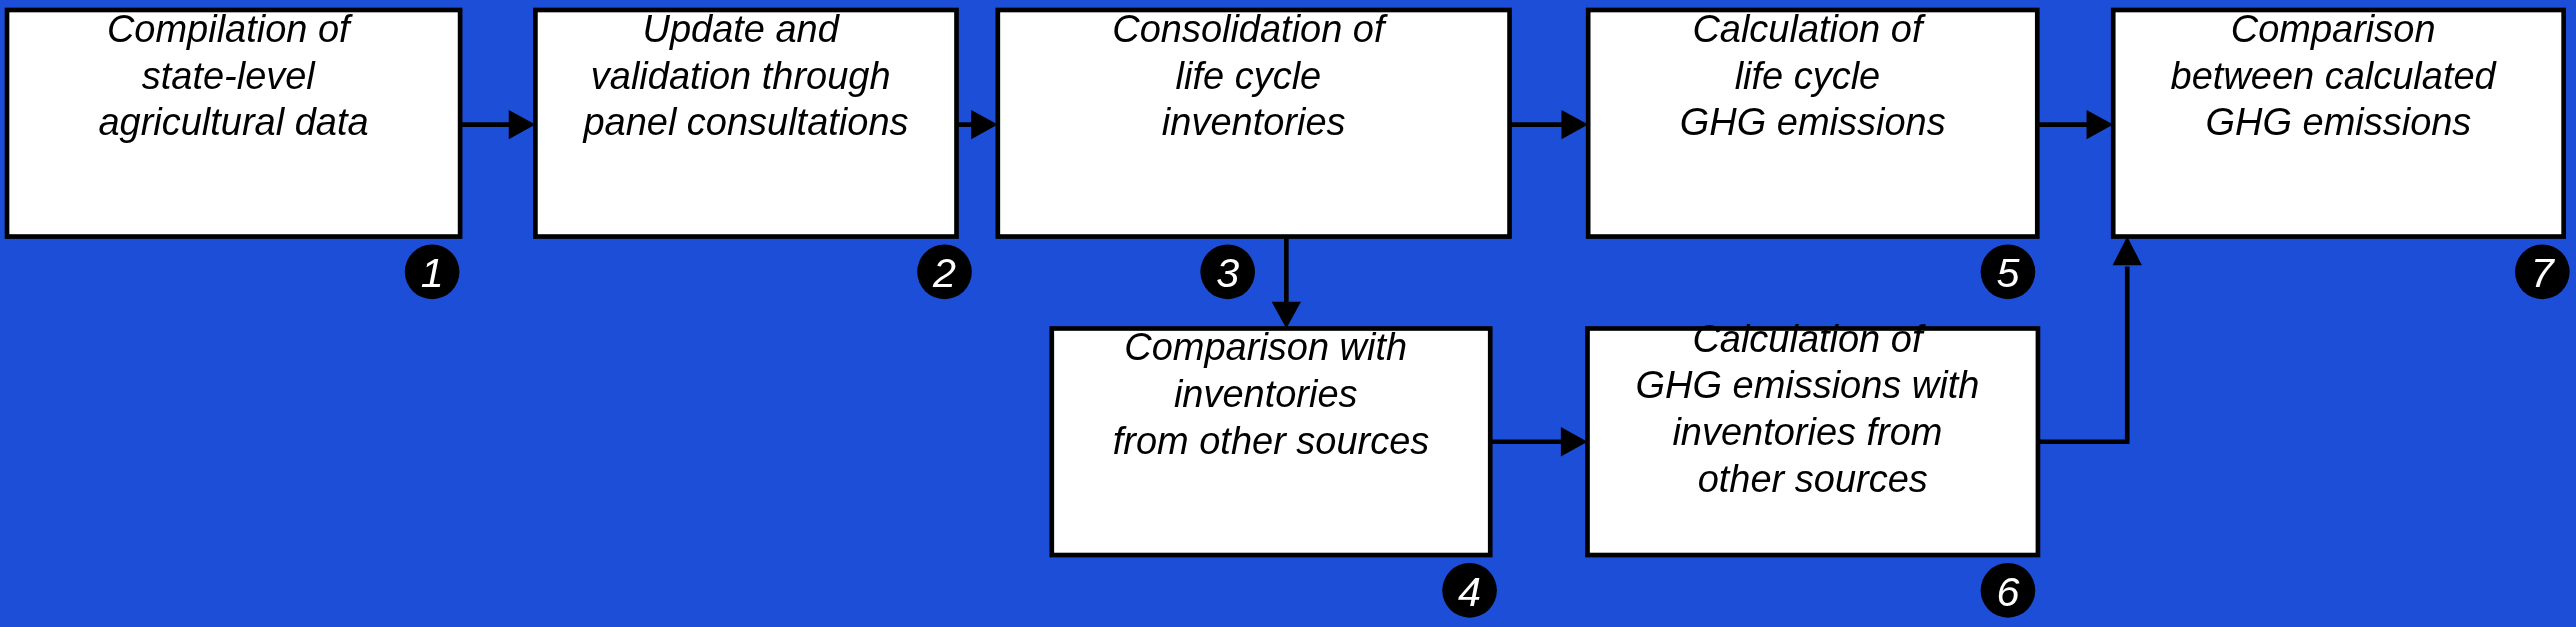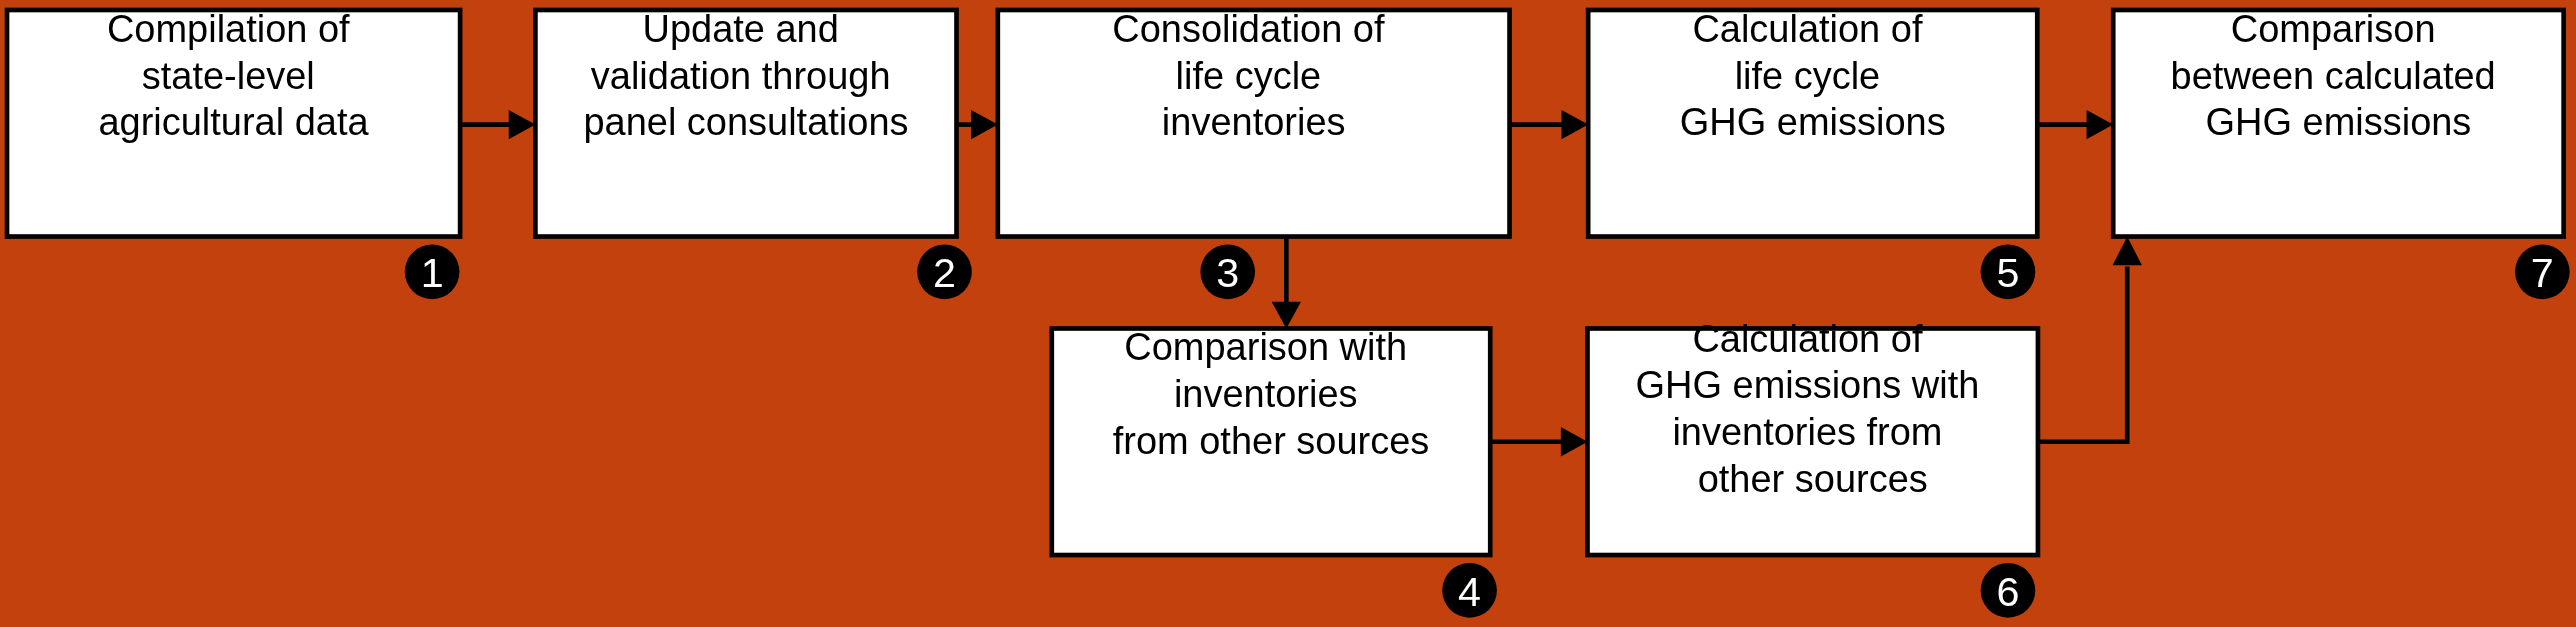--- a/index.html
+++ b/index.html
@@ -7,22 +7,23 @@
     padding: 0;
     background: #ffffff;
   }
   body {
     font-family: "Liberation Sans", sans-serif;
   }
   #flowchart-root {
     position: relative;
     width: 2576px;
     height: 627px;
-    background: #c2410c;
+    background: #1d4ed8;
     overflow: hidden;
+    font-style: italic;
   }
   svg.diagram {
     position: absolute;
     top: 0;
     left: 0;
     width: 2576px;
     height: 627px;
     display: block;
   }
   .box-rect {

